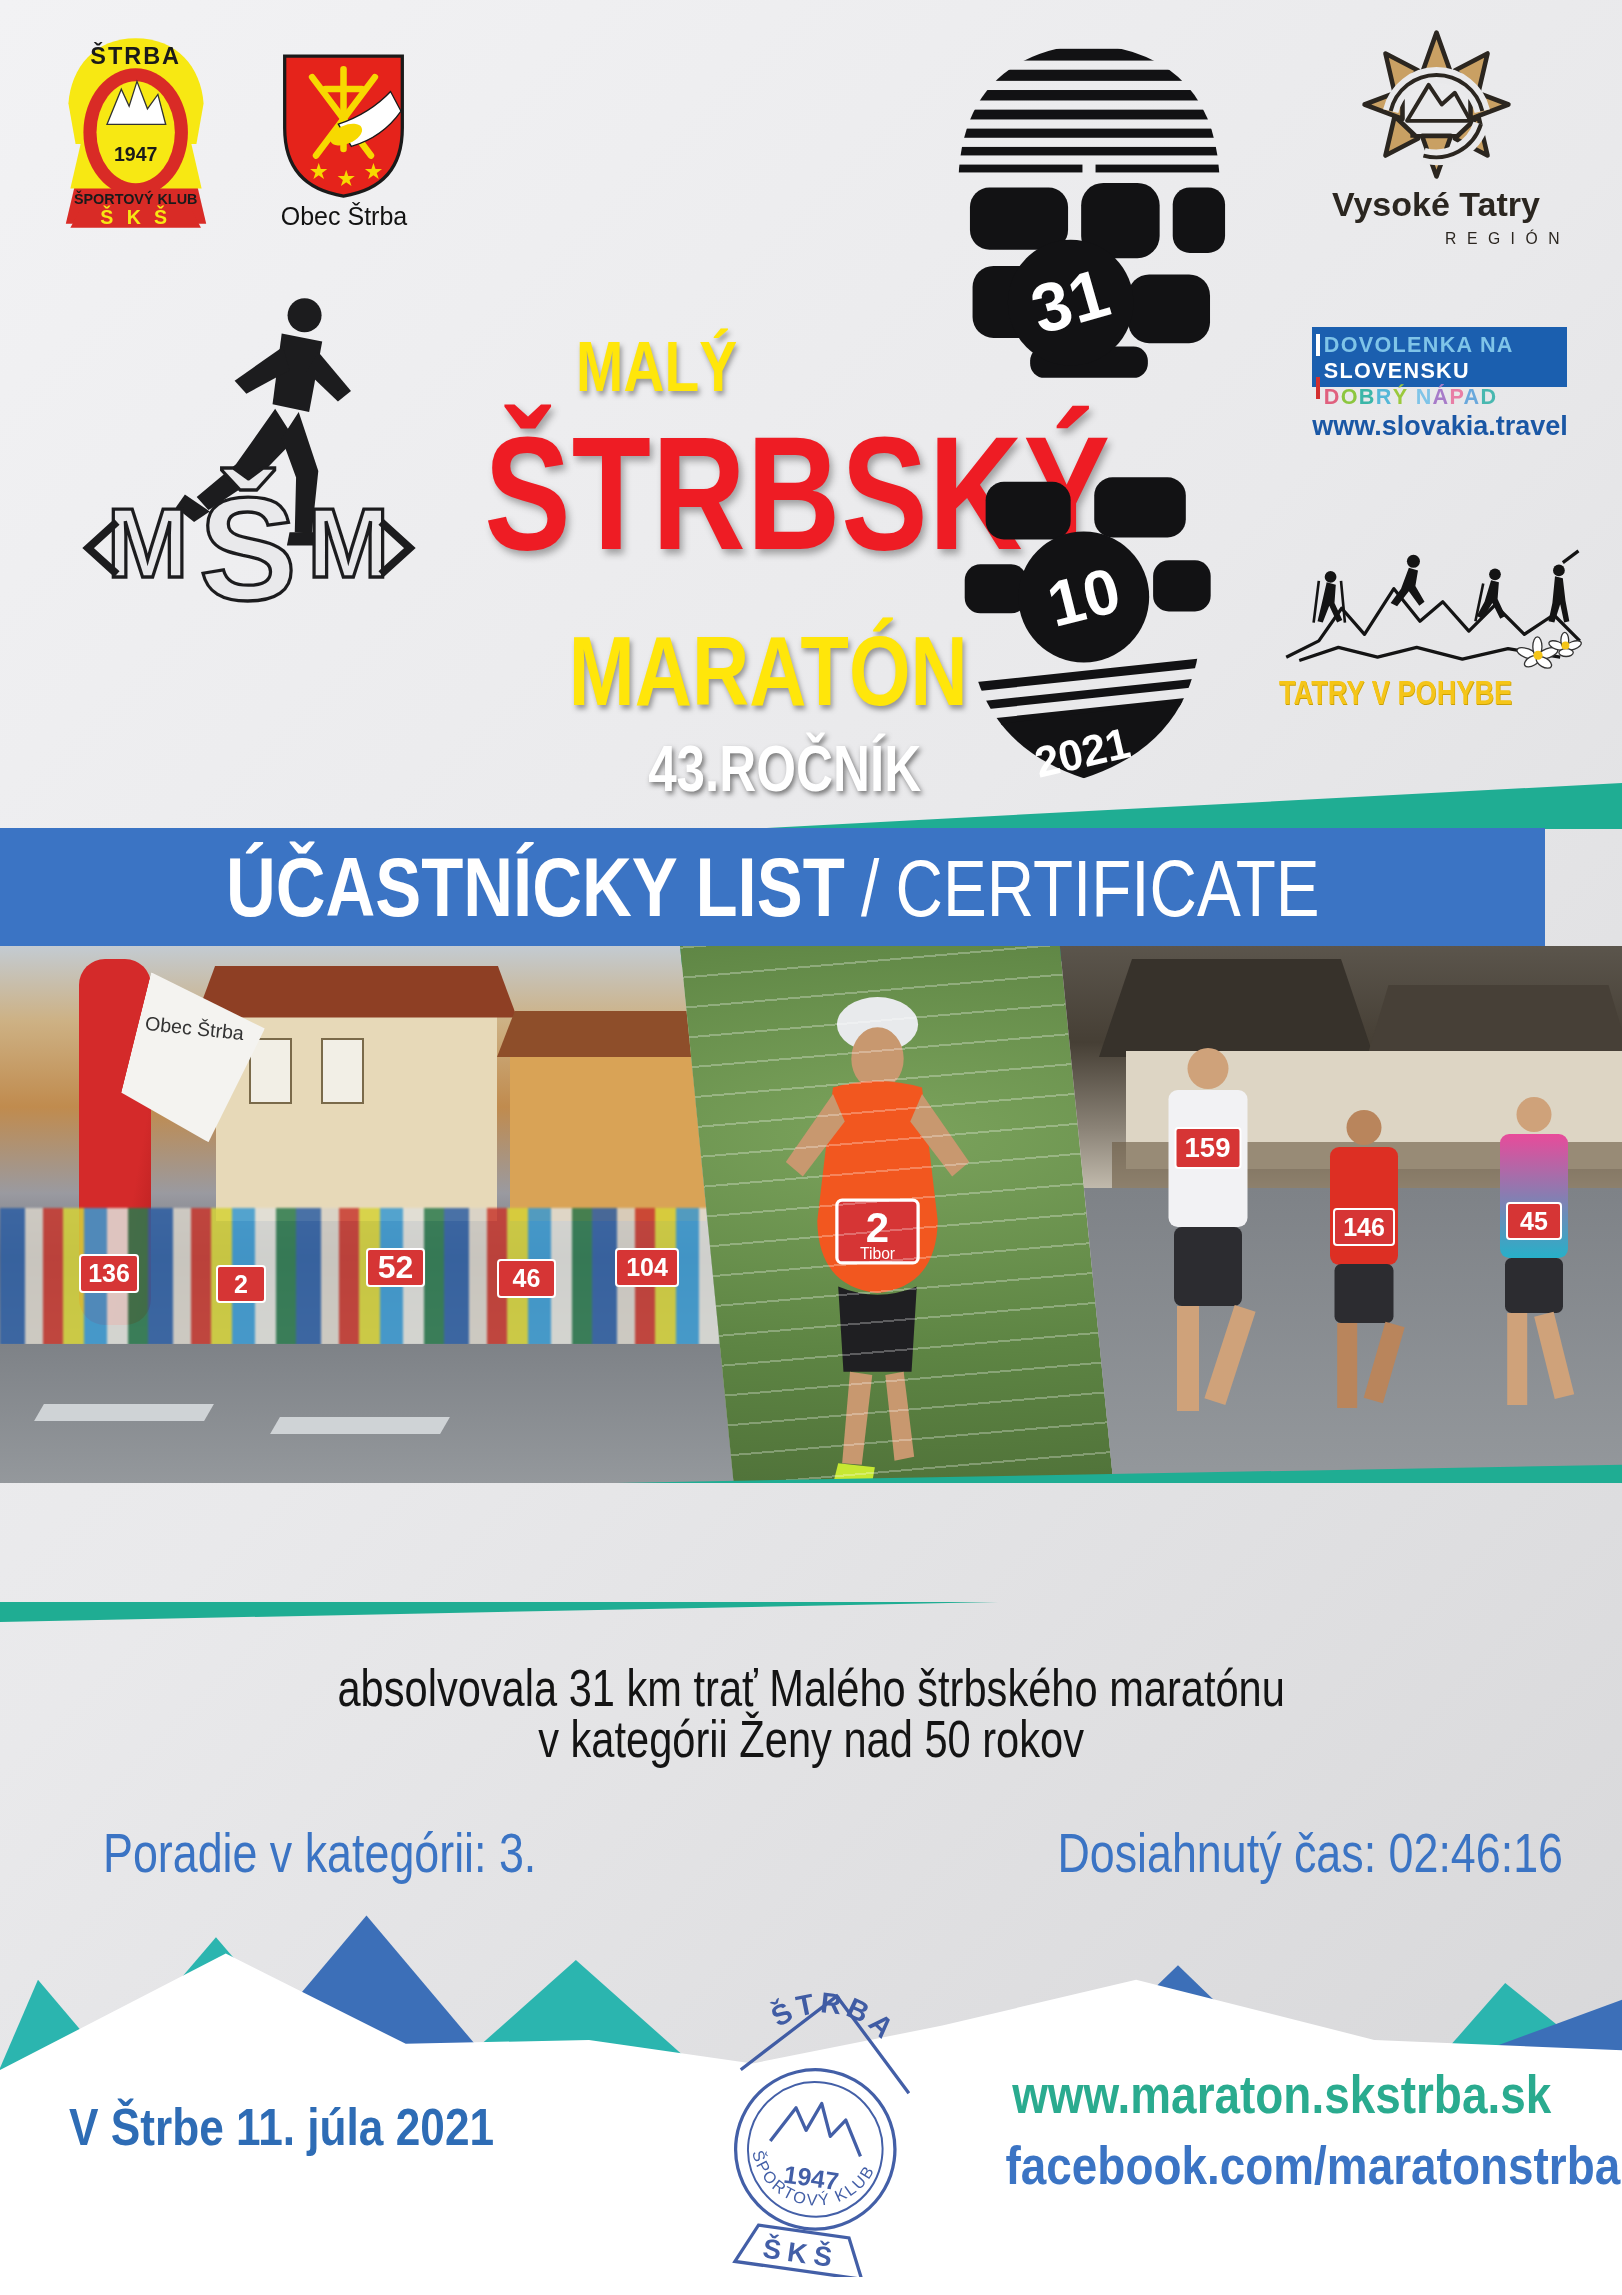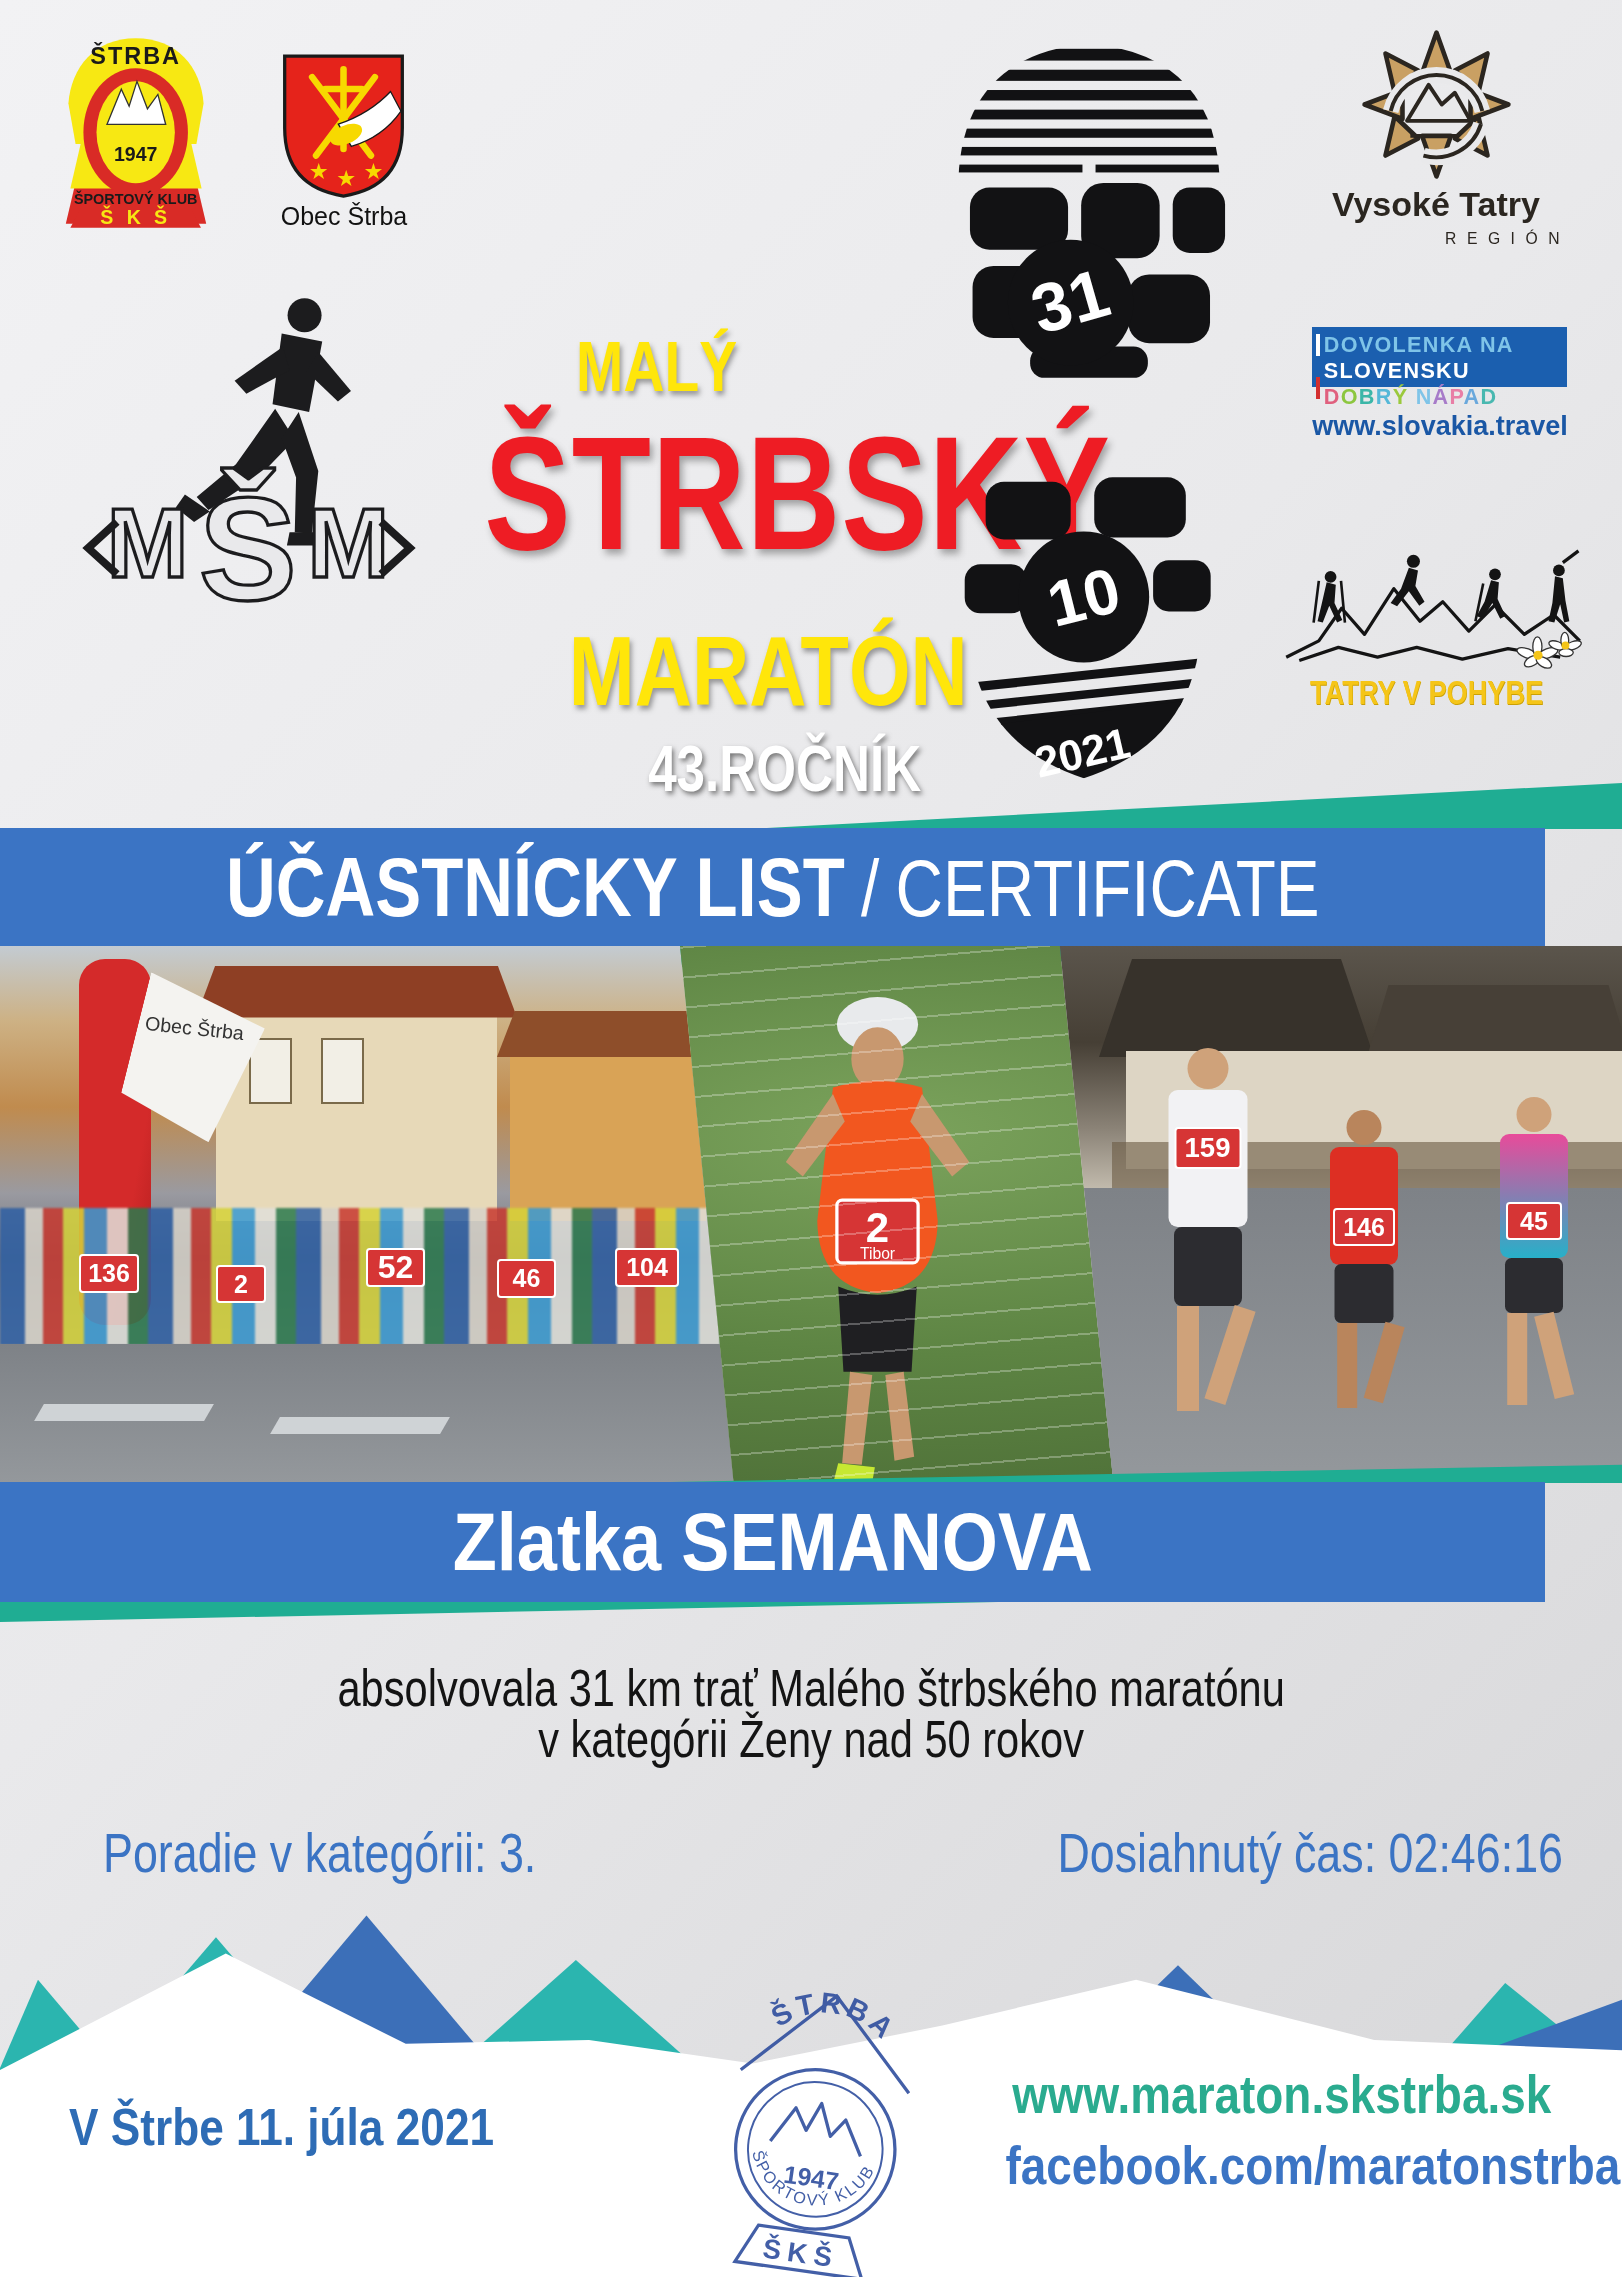--- a/index.html
+++ b/index.html
@@ -74,21 +74,21 @@
   #footer-links{right:72px;top:2063px;width:654px;text-align:right;font-weight:bold;}
   #footer-links .web{color:#2aab8f;font-size:54px;}
   #footer-links .fb{color:#3b74c4;font-size:54px;margin-top:9.2px;}
   #place-date{left:69px;top:2097px;width:523px;color:#2e6cb5;font-size:52px;font-weight:bold;}
 
   
   #obec-caption{left:262px;top:202px;width:164px;text-align:center;font-size:25px;color:#111;}
   #slovakia-url{left:1309px;top:411px;width:262px;text-align:center;font-size:27px;font-weight:bold;color:#1a57a5;}
   #vt-name{left:1302px;top:185px;width:268px;text-align:center;font-size:34px;font-weight:bold;color:#2b2620;}
   #vt-region{left:1302px;top:230px;width:268px;text-align:right;font-size:15.7px;letter-spacing:10.5px;color:#2b2620;}
-  #tvp-label{left:1310px;top:673px;width:262px;font-size:34px;font-weight:bold;color:#f5c518;
+  #tvp-label{left:1279px;top:673px;width:262px;font-size:34px;font-weight:bold;color:#f5c518;
              text-shadow:0.7px 0.7px 0 #caa005;}
   svg text{font-family:"Liberation Sans",sans-serif;}
 </style>
 </head>
 <body>
 
 <main id="page">
 
   <svg class="abs" style="left:56px;top:33px" width="160" height="196" viewBox="0 0 245 300">
     <path d="M45,165 L15,292 L230,292 L200,165 Z" fill="#d92b26"></path>
@@ -348,23 +348,20 @@
         <div class="vest" style="top:37px;width:68px;height:124px;background:linear-gradient(180deg,#e84b9a 0%,#27b0c9 100%);"></div>
         <div class="bib" style="left:50%;transform:translateX(-50%);top:105px;width:52px;height:34px;font-size:25px;line-height:34px;">45</div>
         <div class="legs" style="top:161px;width:58px;height:55px;border-radius:6.5px;"></div>
         <div class="legs" style="top:216px;width:19.6px;height:92px;margin-left:-17px;background:#cfa27a;"></div>
         <div class="legs" style="top:216px;width:19.6px;height:85px;margin-left:19.6px;background:#cfa27a;transform:translateX(-50%) rotate(-14deg);"></div>
       </div>
     </div>
   </div>
 
   <div class="abs teal" id="name-wedge-top"></div>
-  <div class="abs band-blue" id="name-band">
-    <span class="cond" style="transform:scaleX(.88);">Zlatka SEMANOVA</span>
-  </div>
   <div class="abs teal" id="name-wedge-bot"></div>
 
   <div class="abs ach" style="top:1658px;">
     <span class="cond">absolvovala 31 km trať Malého štrbského maratónu</span>
   </div>
   <div class="abs ach" style="top:1709px;">
     <span class="cond">v kategórii Ženy nad 50 rokov</span>
   </div>
 
   <div class="abs res" style="left:103px;top:1820px;">

